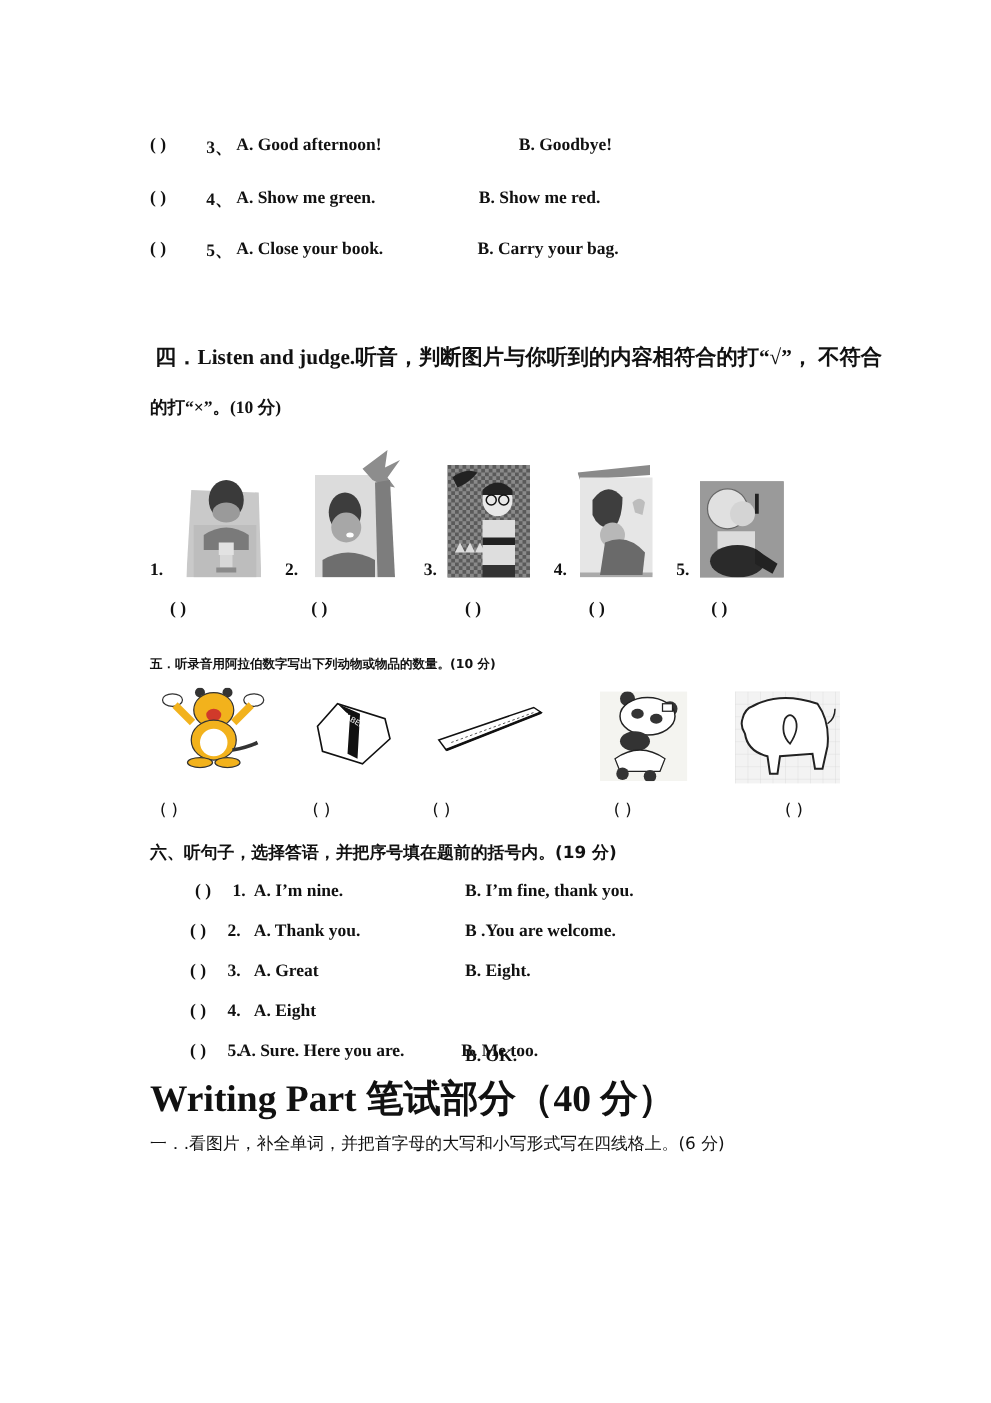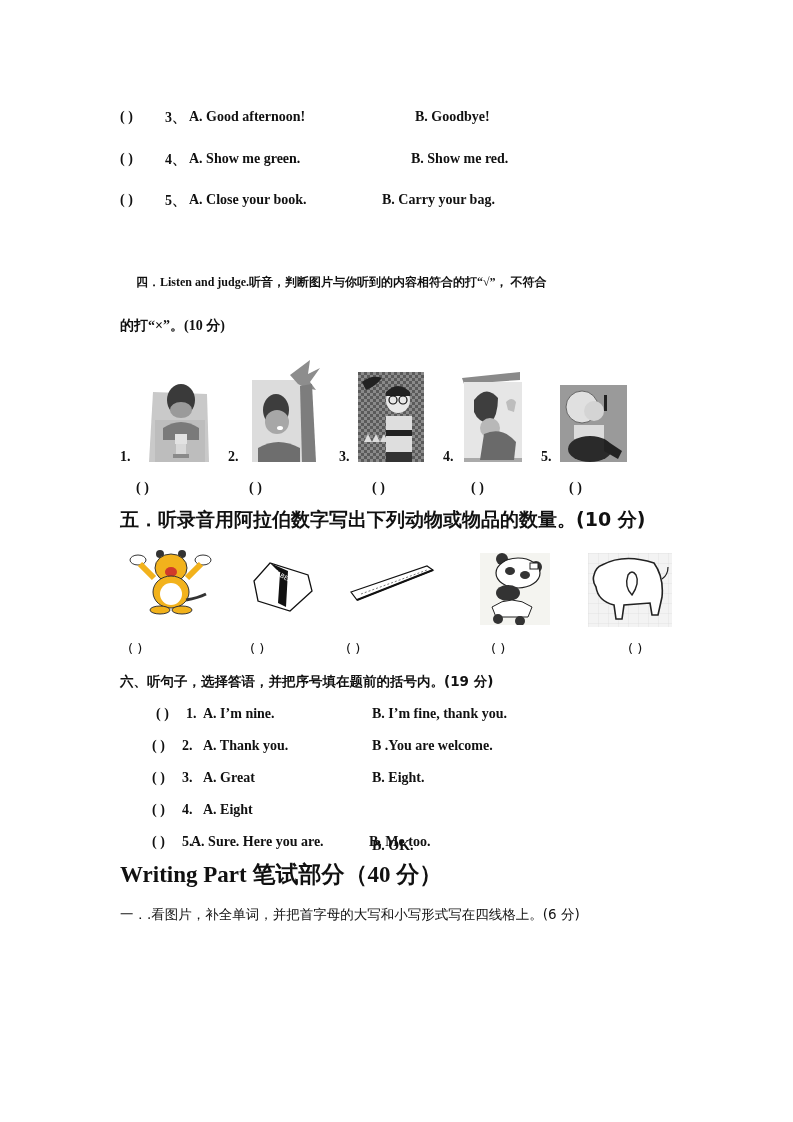--- a/index.html
+++ b/index.html
@@ -2,46 +2,46 @@
 <html><head>
 <meta charset="utf-8">
 <style>
   html, body { margin: 0; padding: 0; background: #ffffff; }
   body { width: 793px; height: 1122px; position: relative; overflow: hidden;
          font-family: "Liberation Serif", "DejaVu Serif", serif; color: #111; }
   .abs { position: absolute; white-space: nowrap; }
   .b { font-weight: bold; }
   .f14 { font-size: 14px; }
   .cn { font-family: "DejaVu Sans", "Liberation Sans", sans-serif; }
-  .h-writing { font-size: 23px; font-weight: bold; }
+  .h-writing { font-size: 30px; font-weight: bold; }
   .pic { position: absolute; overflow: hidden; }
   .paren { position: absolute; font-size: 14px; font-weight: bold; white-space: nowrap; }
   .paren.light { font-weight: normal; font-family: "DejaVu Sans", sans-serif; font-size: 13px; }
 </style>
 </head>
 <body>
 
 <div>
   <div class="abs f14 b" style="left:120px; top:109px;">(        )</div>
   <div class="abs f14 b" style="left:165px; top:109px;">3、</div>
   <div class="abs f14 b" style="left:189px; top:109px;">A. Good afternoon!</div>
   <div class="abs f14 b" style="left:379px; top:109px;margin-left:36px;">B. Goodbye!</div>
 
   <div class="abs f14 b" style="left:120px; top:151px;">(        )</div>
   <div class="abs f14 b" style="left:165px; top:151px;">4、</div>
   <div class="abs f14 b" style="left:189px; top:151px;font-family:Liberation Serif, serif;">A. Show me green.</div>
-  <div class="abs f14 b" style="left:383px; top:151px;margin-left:28px;">B. Show me red.</div>
+  <div class="abs f14 b" style="left:383px; top:151px;">B. Show me red.</div>
 
   <div class="abs f14 b" style="left:120px; top:192px;">(        )</div>
   <div class="abs f14 b" style="left:165px; top:192px;">5、</div>
   <div class="abs f14 b" style="left:189px; top:192px;">A. Close your book.</div>
   <div class="abs f14 b" style="left:382px; top:192px;">B. Carry your bag.</div>
 </div>
 
-<div class="abs f14 b" style="left:136px; top:274px; font-size:12px;">四．Listen and judge.听音，判断图片与你听到的内容相符合的打“√”， 不符合</div>
+<div class="abs f14 b" style="left:124px; top:274px; font-size:17px;">四．Listen and judge.听音，判断图片与你听到的内容相符合的打“√”， 不符合</div>
 <div class="abs f14 b" style="left:120px; top:317px;">的打“×”。(10 分)</div>
 
 <div>
 
   <div class="abs f14 b" style="left:120px; top:449px;">1.</div>
   <div class="pic" style="left:149px; top:380px; width:60px; height:82px;">
     <svg width="60" height="82" viewBox="0 0 60 82">
       <polygon points="4,12 58,14 60,82 0,82" fill="#c9c9c9"></polygon>
       <rect x="6" y="40" width="50" height="42" fill="#bdbdbd"></rect>
       <ellipse cx="32" cy="20" rx="14" ry="16" fill="#3a3a3a"></ellipse>
@@ -117,21 +117,21 @@
     </svg>
   </div>
 
   <div class="paren" style="left:136px; top:480px;">(        )</div>
   <div class="paren" style="left:249px; top:480px;">(        )</div>
   <div class="paren" style="left:372px; top:480px;">(        )</div>
   <div class="paren" style="left:471px; top:480px;">(        )</div>
   <div class="paren" style="left:569px; top:480px;">(        )</div>
 </div>
 
-<div class="abs f14 b cn" style="left:120px; top:507px; font-size:19px;">五．听录音用阿拉伯数字写出下列动物或物品的数量。(10 分)</div>
+<div class="abs f14 b cn" style="left:120px; top:524px; font-size:10px;">五．听录音用阿拉伯数字写出下列动物或物品的数量。(10 分)</div>
 
 <div>
   <div class="pic" style="left:128px; top:550px; width:85px; height:65px;">
     <svg width="85" height="65" viewBox="0 0 85 65">
       <ellipse cx="10" cy="10" rx="8" ry="5" fill="#fff" stroke="#333" stroke-width="1"></ellipse>
       <ellipse cx="75" cy="10" rx="8" ry="5" fill="#fff" stroke="#333" stroke-width="1"></ellipse>
       <path d="M12 14 L26 28" stroke="#f2b21c" stroke-width="6"></path>
       <path d="M73 14 L59 28" stroke="#f2b21c" stroke-width="6"></path>
       <circle cx="32" cy="4" r="4" fill="#333"></circle>
       <circle cx="54" cy="4" r="4" fill="#333"></circle>

